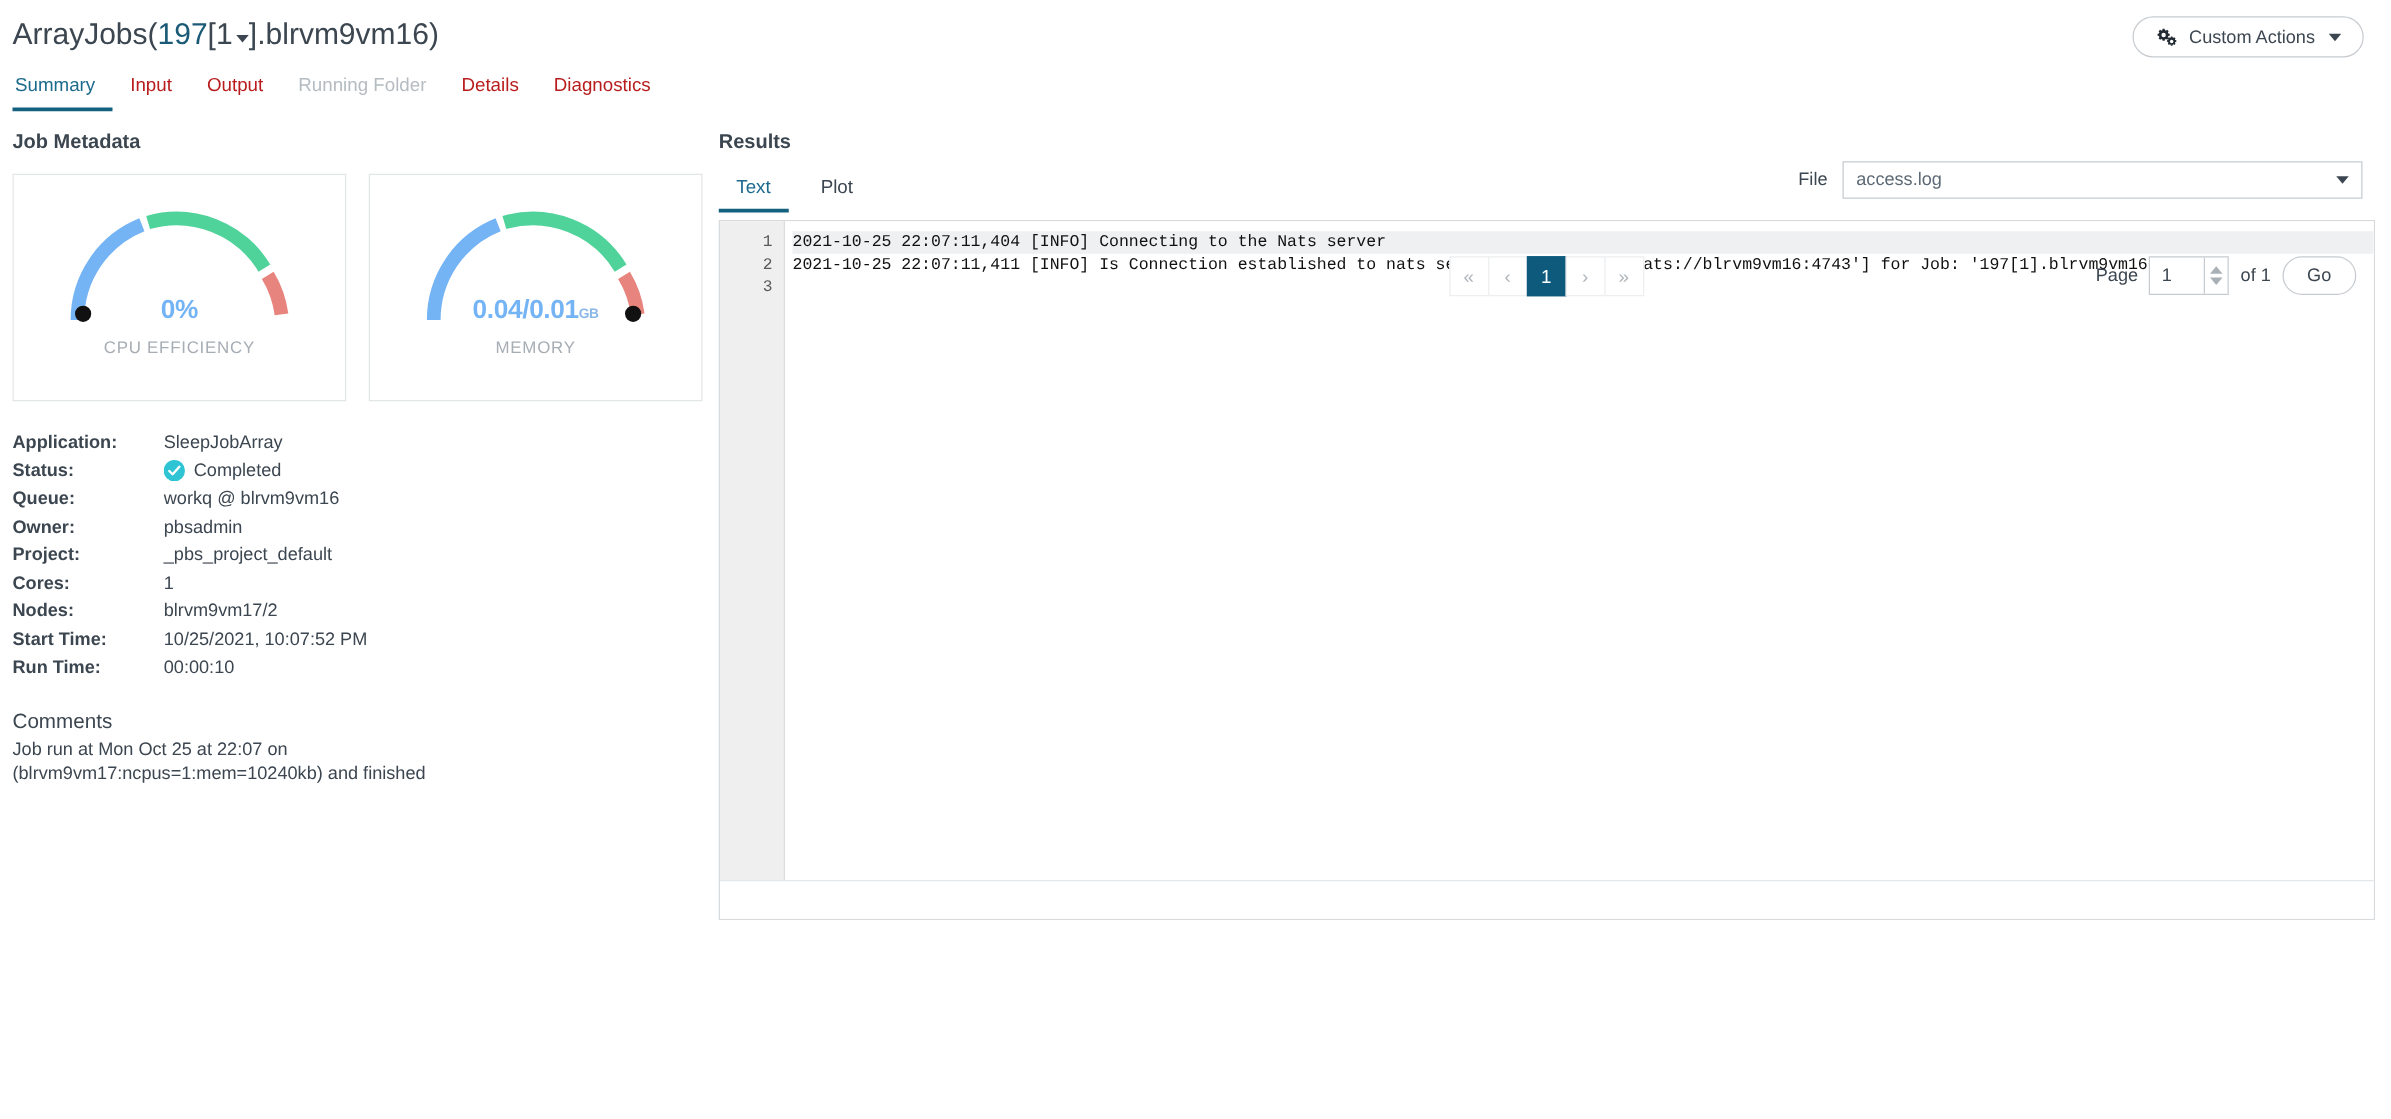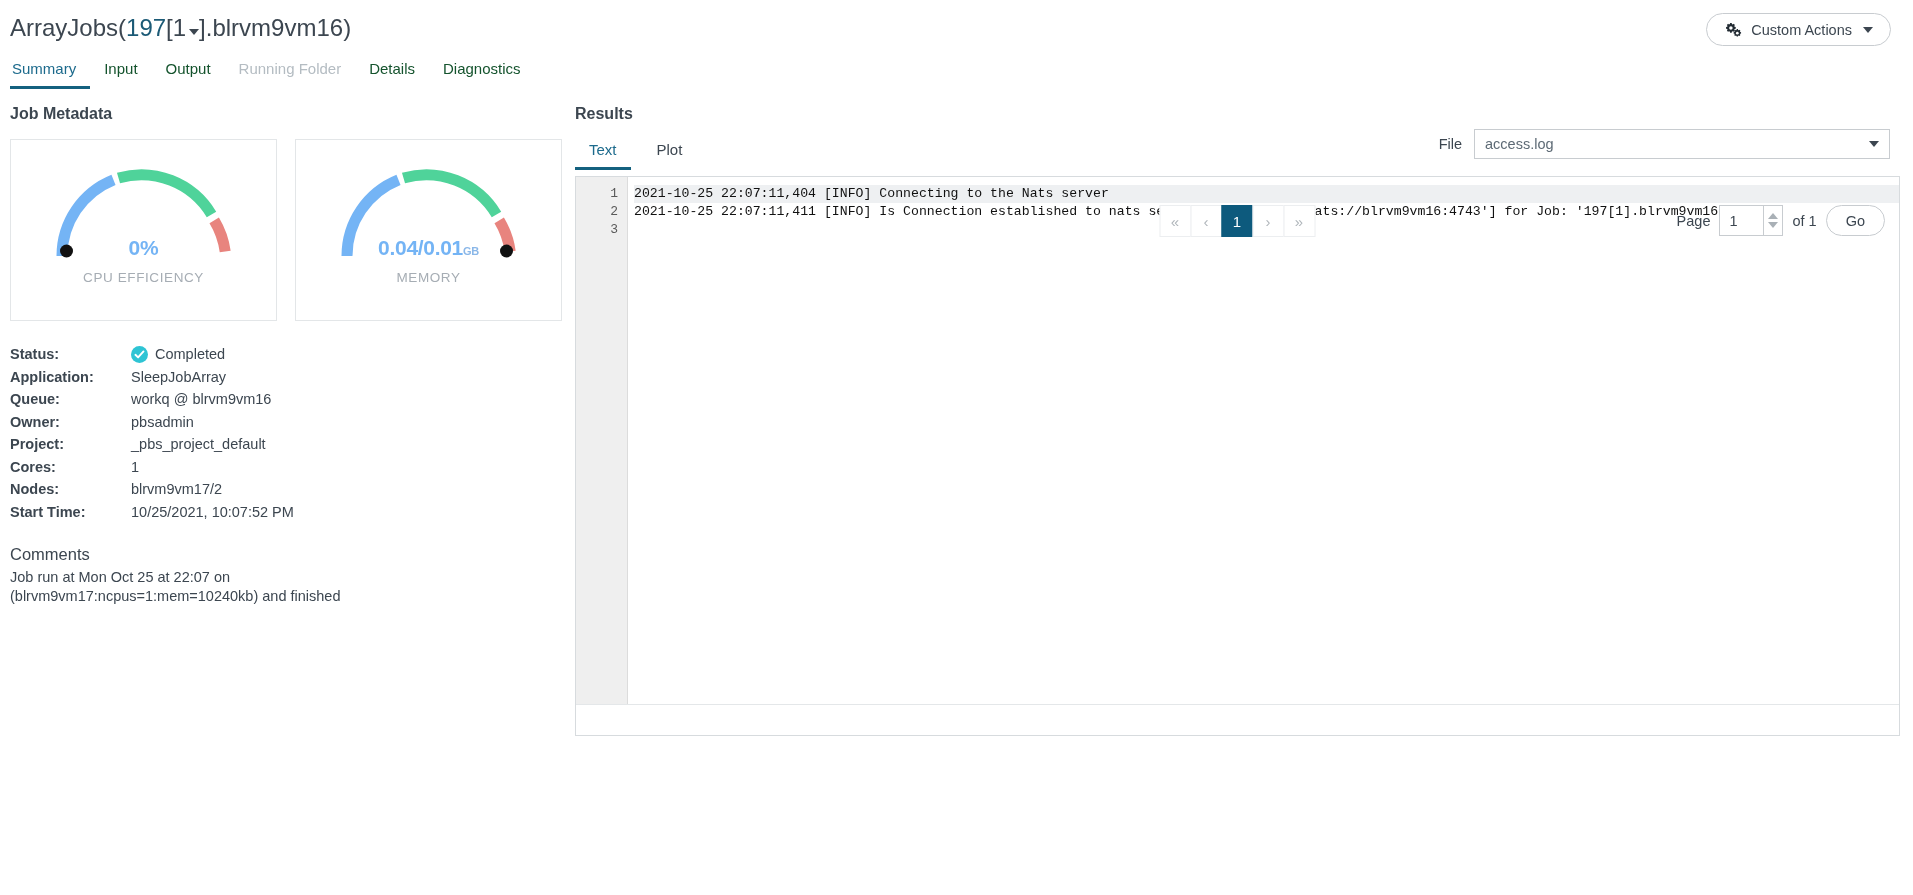--- a/index.html
+++ b/index.html
@@ -44,21 +44,21 @@
     border-top: 6px solid #3c4650;
   }
 
   
   .main-tabs {
     position: absolute; left: 10px; top: 58px;
     display: flex; gap: 0;
   }
   .mtab {
     font-size: 15px; padding: 2px 14px 9px 14px;
-    color: #14532d; cursor: pointer; white-space: nowrap;
+    color: #b91c1c; cursor: pointer; white-space: nowrap;
     border-bottom: 3px solid transparent;
   }
   .mtab:first-child { padding-left: 2px; }
   .mtab.active { color: #1c6a8c; border-bottom-color: #14617f; }
   .mtab.disabled { color: #b4bcc2; cursor: default; }
 
   
   .left-col { position: absolute; left: 10px; top: 105px; width: 560px; }
   .section-title {
     font-size: 16px; font-weight: bold; color: #3c4650; margin-bottom: 16px;
@@ -240,36 +240,36 @@
           <path d="M 170.2 72.3 A 82 82 0 0 1 181.2 103.5" fill="none" stroke="#e8847e" stroke-width="11" stroke-linecap="butt"></path>
           <circle cx="177.5" cy="103" r="6.5" fill="#111"></circle>
         </svg>
         <div class="gauge-value"><span>0.04/0.01</span><span class="unit">GB</span></div>
         <div class="gauge-label">MEMORY</div>
       </div>
     </div>
 
     <div class="meta">
       <div class="meta-row">
+        <div class="meta-key">Application:</div>
+        <div class="meta-val">SleepJobArray</div>
+      </div>
+      <div class="meta-row">
         <div class="meta-key">Status:</div>
         <div class="meta-val">
           <span class="check-icon">
             <svg width="17" height="17" viewBox="0 0 17 17">
               <circle cx="8.5" cy="8.5" r="8.5" fill="#2ec4d4"></circle>
               <path d="M4.4 8.8 L7.1 11.4 L12.5 5.4" fill="none" stroke="#fff" stroke-width="1.9" stroke-linecap="round" stroke-linejoin="round"></path>
             </svg>
           </span>
           <span>Completed</span>
         </div>
       </div>
       <div class="meta-row">
-        <div class="meta-key">Application:</div>
-        <div class="meta-val">SleepJobArray</div>
-      </div>
-      <div class="meta-row">
         <div class="meta-key">Queue:</div>
         <div class="meta-val">workq @ blrvm9vm16</div>
       </div>
       <div class="meta-row">
         <div class="meta-key">Owner:</div>
         <div class="meta-val">pbsadmin</div>
       </div>
       <div class="meta-row">
         <div class="meta-key">Project:</div>
         <div class="meta-val">_pbs_project_default</div>
@@ -278,20 +278,24 @@
         <div class="meta-key">Cores:</div>
         <div class="meta-val">1</div>
       </div>
       <div class="meta-row">
         <div class="meta-key">Nodes:</div>
         <div class="meta-val">blrvm9vm17/2</div>
       </div>
       <div class="meta-row">
         <div class="meta-key">Start Time:</div>
         <div class="meta-val">10/25/2021, 10:07:52 PM</div>
+      </div>
+      <div class="meta-row">
+        <div class="meta-key">Run Time:</div>
+        <div class="meta-val">00:00:10</div>
       </div>
     </div>
 
     <div class="comments-title">Comments</div>
     <div class="comments-body">Job run at Mon Oct 25 at 22:07 on (blrvm9vm17:ncpus=1:mem=10240kb) and finished</div>
   </div>
 
   <div class="right-col">
     <div class="section-title">Results</div>
 

